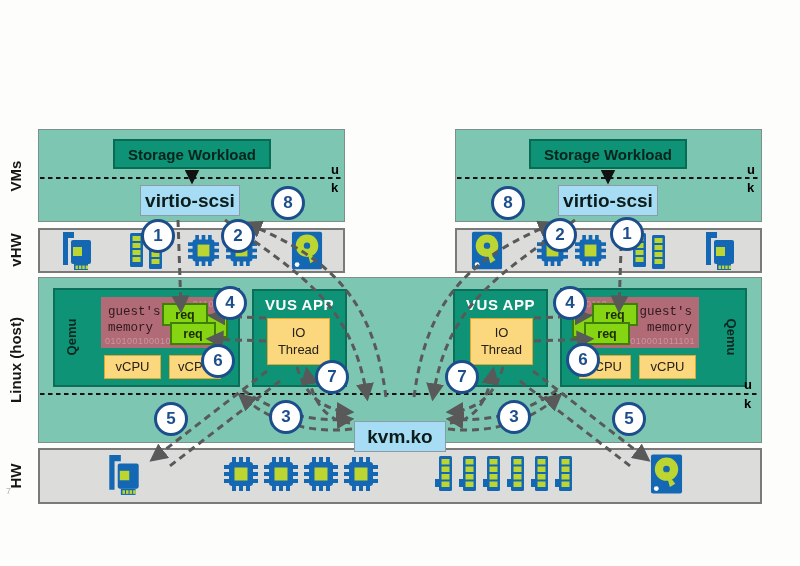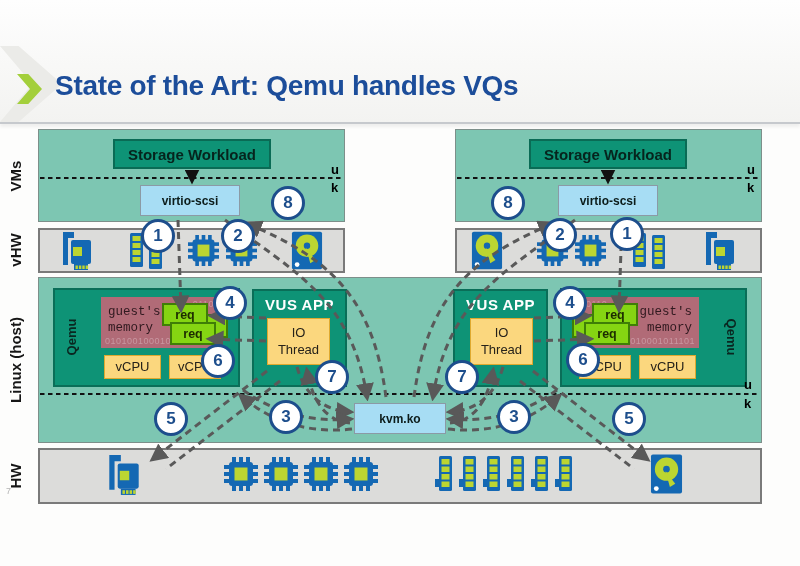--- a/index.html
+++ b/index.html
@@ -12,21 +12,21 @@
   .chev-shadow{position:absolute;left:0;top:46px;width:62px;height:76px;background:#ebebe8;
        clip-path:polygon(0 0,30% 0,100% 50%,30% 100%,0 100%,52% 50%);}
   .chev{position:absolute;left:17px;top:74px;width:25px;height:30px;background:var(--chevron_green);
        clip-path:polygon(0 0,45% 0,100% 50%,45% 100%,0 100%,52% 50%);}
   .title{position:absolute;left:55px;top:70px;margin:0;font-size:28px;font-weight:bold;
        color:var(--title_blue);letter-spacing:-0.3px;}
   .band-teal{position:absolute;background:var(--teal_band);border:1.5px solid #7d8f8a;box-sizing:border-box;}
   .band-gray{position:absolute;background:var(--gray_band);border:2px solid var(--band_border);box-sizing:border-box;}
   .box-darkteal{position:absolute;background:var(--teal_dark);border:2px solid var(--teal_darker_border);box-sizing:border-box;}
   .box-blue{position:absolute;background:var(--light_blue);border:1.5px solid #8b9aa5;box-sizing:border-box;
-       display:flex;align-items:center;justify-content:center;font-weight:bold;font-size:12px;color:#0c1c1a;}
+       display:flex;align-items:center;justify-content:center;font-weight:bold;font-size:19px;color:#0c1c1a;}
   .box-yellow{position:absolute;background:var(--yellow);border:1.5px solid var(--yellow_border);box-sizing:border-box;
        display:flex;align-items:center;justify-content:center;font-size:13px;color:#26221a;text-align:center;line-height:1.25;}
   .box-req{position:absolute;background:var(--req_green);border:2px solid var(--req_border);box-sizing:border-box;
        display:flex;align-items:center;justify-content:center;font-weight:bold;font-size:12.5px;color:#1c2b00;}
   .box-mauve{position:absolute;background:var(--mauve);box-sizing:border-box;}
   .gm-text{position:absolute;left:7px;top:7px;width:72px;font-size:12.5px;line-height:1.3;color:#30191f;font-family:Liberation Mono, monospace;}
   .gm-text.r{left:auto;right:7px;text-align:right;}
   .bits{position:absolute;font-size:9px;color:#c897a1;letter-spacing:0.5px;white-space:nowrap;}
   .storage{position:absolute;background:var(--teal_dark);border:2px solid #0a6b55;box-sizing:border-box;
        display:flex;align-items:center;justify-content:center;font-weight:bold;font-size:15px;color:#06241d;}
@@ -44,25 +44,20 @@
   .ga{fill:none;stroke:var(--arrow_gray);stroke-width:3;stroke-dasharray:7 5;}
   .ukl{fill:none;stroke:#111;stroke-width:2;stroke-dasharray:4.5 3.5;}
   .blk{fill:none;stroke:#111;stroke-width:3;}
   .pagenum{position:absolute;left:6px;top:486px;font-size:9px;color:#b3b3b3;}
 </style>
 </head>
 <body>
 
 <div class="slide">
 
-  <div class="hdr">
-    <div class="chev-shadow"></div>
-    <div class="chev"></div>
-    <h1 class="title">State of the Art: Qemu handles VQs</h1>
-  </div>
 
   <div class="vlabel" style="left:-43px;top:166px;">VMs</div>
   <div class="vlabel" style="left:-43px;top:240px;">vHW</div>
   <div class="vlabel" style="left:-43px;top:350px;">Linux (host)</div>
   <div class="vlabel" style="left:-43px;top:466px;">HW</div>
 
   <div class="band-teal" style="left:38px;top:129px;width:307px;height:93px;"></div>
   <div class="band-teal" style="left:455px;top:129px;width:307px;height:93px;"></div>
 
   <div class="storage" style="left:113px;top:139px;width:158px;height:30px;">
@@ -255,21 +250,21 @@
     <span class="gm-text r">guest's memory</span>
     <span class="bits" style="left:4px;top:2px;">0110</span>
     <span class="bits" style="right:4px;bottom:2px;">01010010001011101</span>
   </div>
   <div class="box-req" style="left:572px;top:314px;width:44px;height:24px;">req</div>
   <div class="box-req" style="left:592px;top:303px;width:46px;height:23px;">req</div>
   <div class="box-req" style="left:584px;top:322px;width:46px;height:23px;">req</div>
   <div class="box-yellow" style="left:579px;top:355px;width:52px;height:24px;">vCPU</div>
   <div class="box-yellow" style="left:639px;top:355px;width:57px;height:24px;">vCPU</div>
 
-  <div class="box-blue" style="left:354px;top:403px;width:92px;height:31px;z-index:25;">
+  <div class="box-blue" style="left:354px;top:421px;width:92px;height:31px;z-index:25;">
     <span>kvm.ko</span>
   </div>
 
   <div class="band-gray" style="left:38px;top:448px;width:724px;height:56px;"></div>
   <div class="strip" style="left:38px;top:448px;width:724px;height:56px;">
       <span class="icon" style="left: 68px; top: 6px; width: 36px; height: 42px;"><svg viewBox="0 0 34 40" width="100%" height="100%">
       <path d="M3,1 h11 v6 h-6 v27 h-5 z" fill="#1468b3"></path>
       <rect x="11" y="9" width="20" height="24" rx="2" fill="#1468b3"></rect>
       <rect x="13" y="16" width="9" height="9" fill="#bcd531"></rect>
       <rect x="14" y="33" width="14" height="6" fill="#1468b3"></rect>

